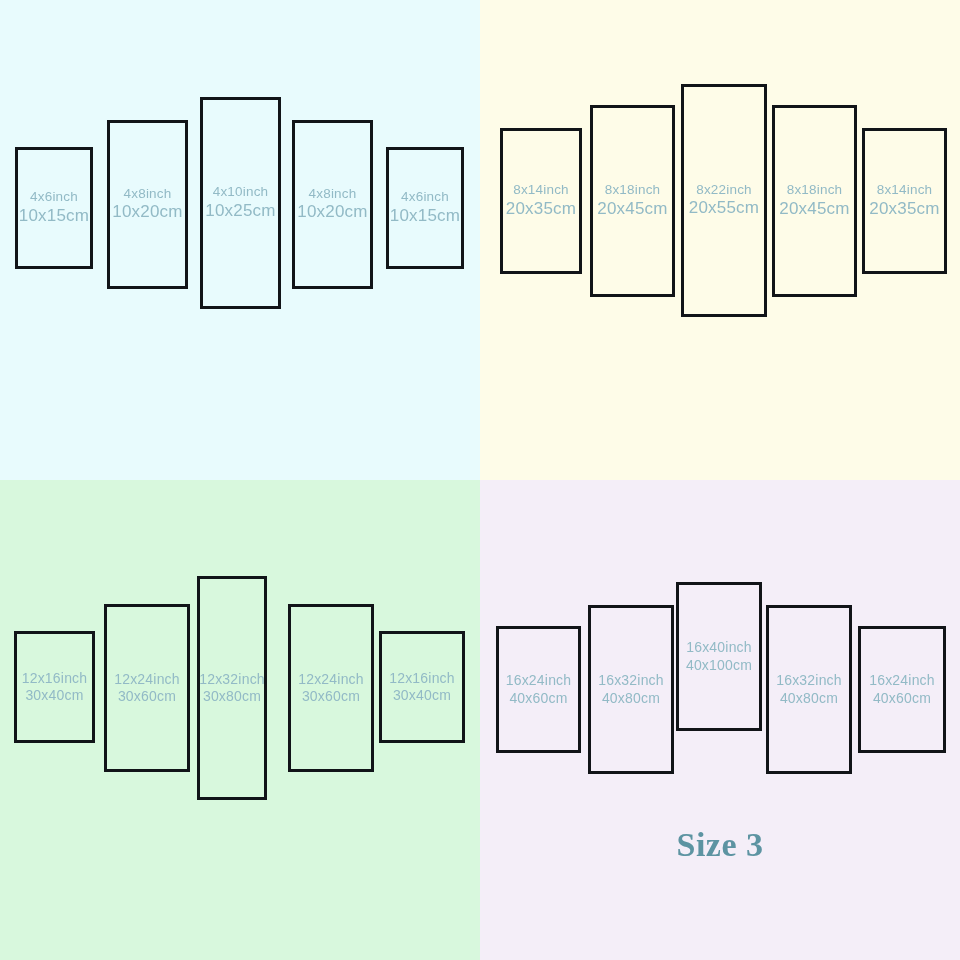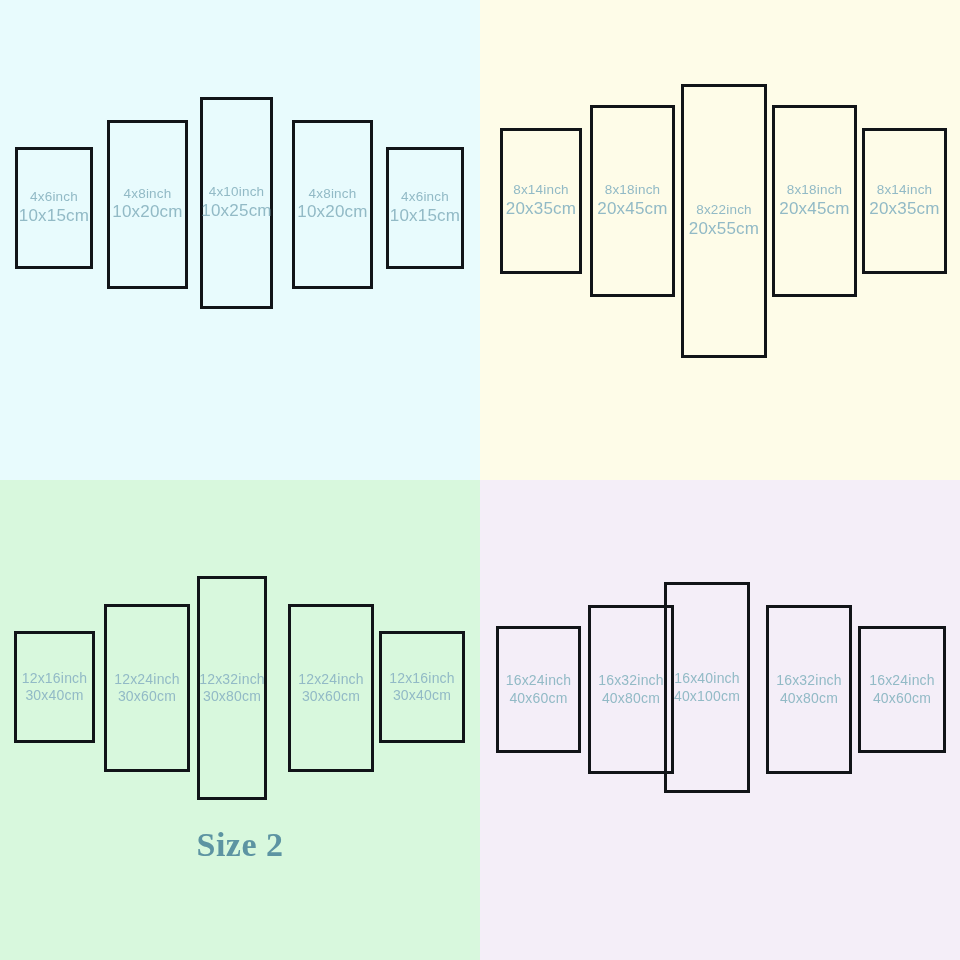--- a/index.html
+++ b/index.html
@@ -92,21 +92,21 @@
             <span class="panel-label-inch">4x6inch</span>
             <span class="panel-label-cm">10x15cm</span>
           </span>
         </div>
         <div class="panel" style="left: 107px; top: 120px; width: 81px; height: 169px;">
           <span class="panel-labels">
             <span class="panel-label-inch">4x8inch</span>
             <span class="panel-label-cm">10x20cm</span>
           </span>
         </div>
-        <div class="panel" style="left: 200px; top: 97px; width: 73px; height: 212px;">
+        <div class="panel" style="left: 200px; top: 97px; width: 81px; height: 212px;">
           <span class="panel-labels">
             <span class="panel-label-inch">4x10inch</span>
             <span class="panel-label-cm">10x25cm</span>
           </span>
         </div>
         <div class="panel" style="left: 292px; top: 120px; width: 81px; height: 169px;">
           <span class="panel-labels">
             <span class="panel-label-inch">4x8inch</span>
             <span class="panel-label-cm">10x20cm</span>
           </span>
@@ -127,21 +127,21 @@
             <span class="panel-label-inch">8x14inch</span>
             <span class="panel-label-cm">20x35cm</span>
           </span>
         </div>
         <div class="panel" style="left: 110px; top: 105px; width: 85px; height: 192px;">
           <span class="panel-labels">
             <span class="panel-label-inch">8x18inch</span>
             <span class="panel-label-cm">20x45cm</span>
           </span>
         </div>
-        <div class="panel" style="left: 201px; top: 84px; width: 86px; height: 274px;">
+        <div class="panel" style="left: 201px; top: 84px; width: 86px; height: 233px;">
           <span class="panel-labels">
             <span class="panel-label-inch">8x22inch</span>
             <span class="panel-label-cm">20x55cm</span>
           </span>
         </div>
         <div class="panel" style="left: 292px; top: 105px; width: 85px; height: 192px;">
           <span class="panel-labels">
             <span class="panel-label-inch">8x18inch</span>
             <span class="panel-label-cm">20x45cm</span>
           </span>
@@ -181,51 +181,51 @@
             <span class="panel-label-cm">30x60cm</span>
           </span>
         </div>
         <div class="panel" style="left: 379px; top: 151px; width: 86px; height: 112px;">
           <span class="panel-labels">
             <span class="panel-label-inch">12x16inch</span>
             <span class="panel-label-cm">30x40cm</span>
           </span>
         </div>
       </div>
-    <div class="size-title" style="top: 346px;">Size 2</div>
   </div>
 
   <div class="quadrant q4" style="background:#f4eef8;">
     <div class="panel-group">
         <div class="panel" style="left: 16px; top: 146px; width: 85px; height: 127px;">
           <span class="panel-labels">
             <span class="panel-label-inch">16x24inch</span>
             <span class="panel-label-cm">40x60cm</span>
           </span>
         </div>
         <div class="panel" style="left: 108px; top: 125px; width: 86px; height: 169px;">
           <span class="panel-labels">
             <span class="panel-label-inch">16x32inch</span>
             <span class="panel-label-cm">40x80cm</span>
           </span>
         </div>
-        <div class="panel" style="left: 184px; top: 102px; width: 86px; height: 211px;">
+        <div class="panel" style="left: 196px; top: 102px; width: 86px; height: 149px;">
           <span class="panel-labels">
             <span class="panel-label-inch">16x40inch</span>
             <span class="panel-label-cm">40x100cm</span>
           </span>
         </div>
         <div class="panel" style="left: 286px; top: 125px; width: 86px; height: 169px;">
           <span class="panel-labels">
             <span class="panel-label-inch">16x32inch</span>
             <span class="panel-label-cm">40x80cm</span>
           </span>
         </div>
         <div class="panel" style="left: 378px; top: 146px; width: 88px; height: 127px;">
           <span class="panel-labels">
             <span class="panel-label-inch">16x24inch</span>
             <span class="panel-label-cm">40x60cm</span>
           </span>
         </div>
       </div>
+    <div class="size-title" style="top: 346px;">Size 3</div>
   </div>
 
 </div>
 
 </body></html>

